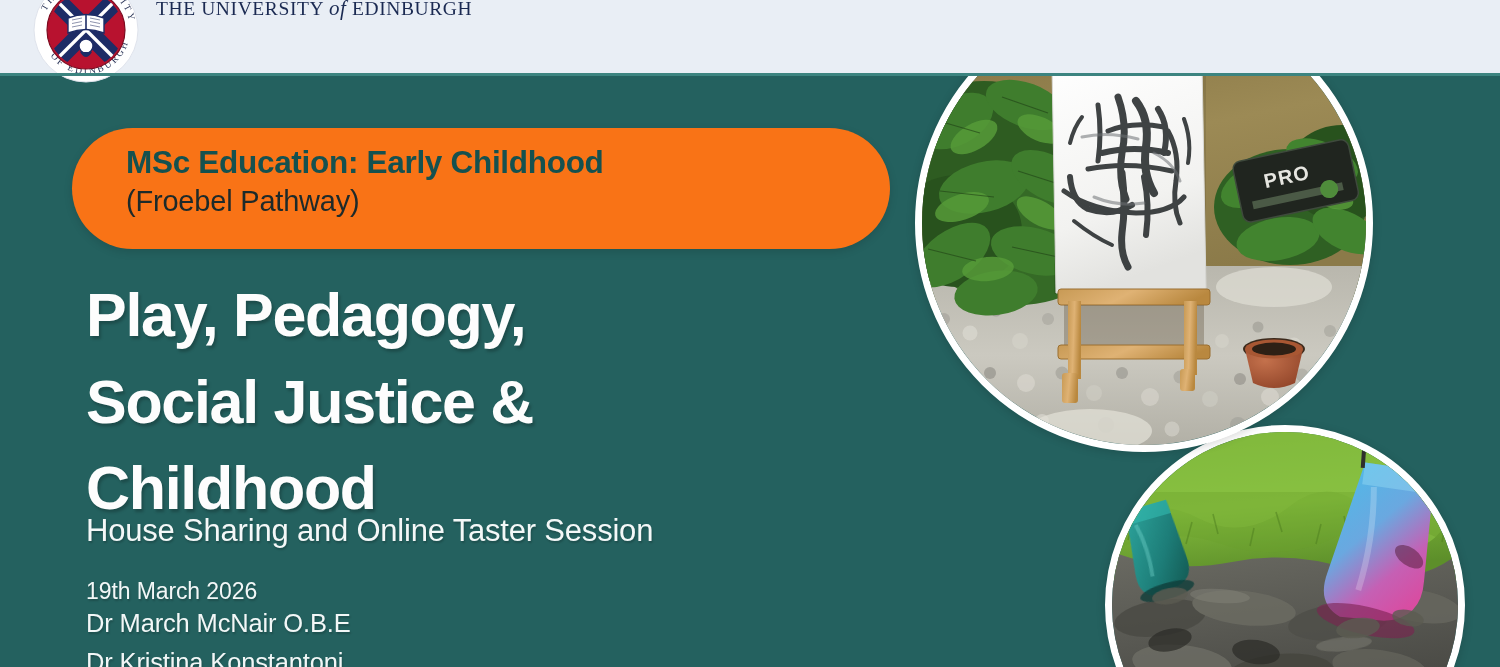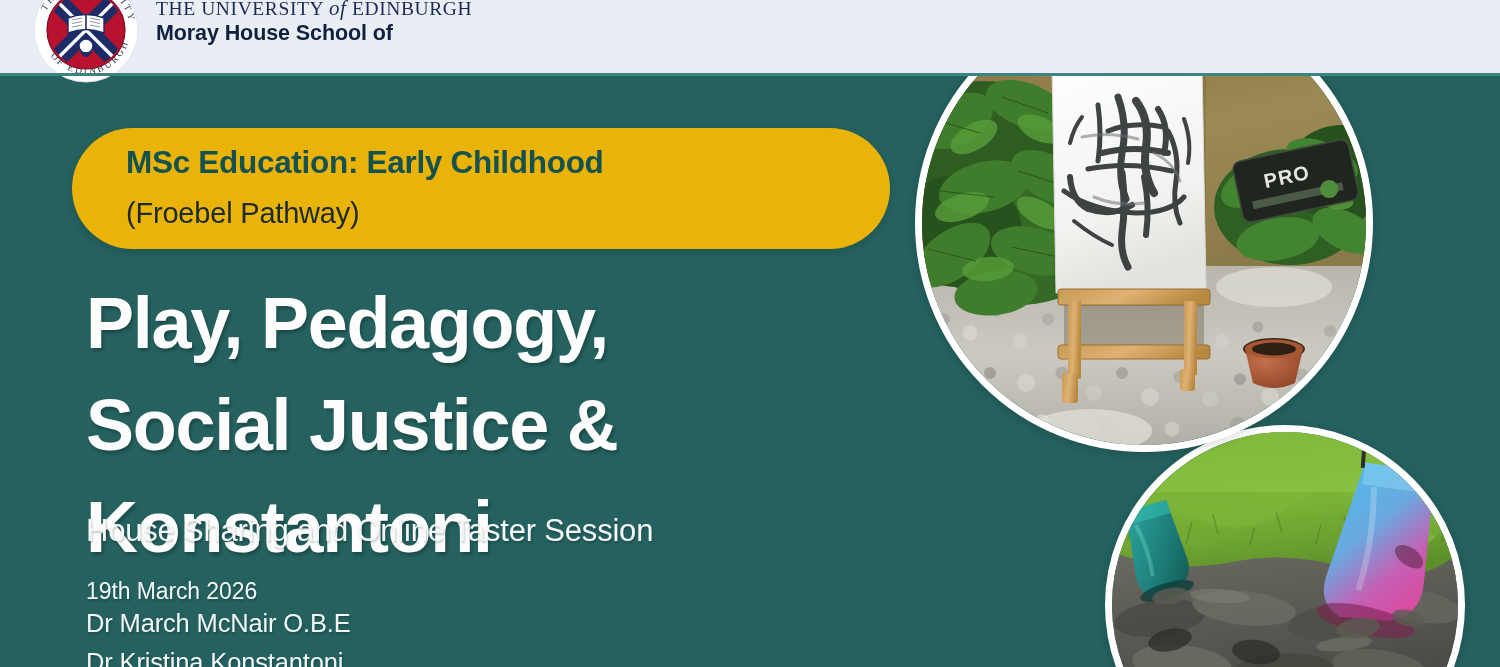--- a/index.html
+++ b/index.html
@@ -90,21 +90,21 @@
     height: 591px;
     z-index: 20;
   }
 
   .pill {
     position: absolute;
     left: 72px;
     top: 52px;
     width: 818px;
     height: 121px;
-    background: #eab308;
+    background: #f97316;
     border-radius: 61px;
     box-shadow: 0 3px 9px rgba(0,0,0,0.13);
   }
   .pill-inner {
     position: absolute;
     left: 54px;
     top: 15px;
     right: 30px;
   }
   .pill-title {
@@ -114,31 +114,31 @@
     letter-spacing: -0.3px;
     line-height: 1.24;
     white-space: nowrap;
   }
   .pill-subtitle {
     font-size: 29px;
     font-weight: 400;
     color: #1d2a2a;
     letter-spacing: -0.2px;
     line-height: 1.24;
-    margin-top: 14px;
+    margin-top: 2px;
     white-space: nowrap;
   }
 
   .headline {
     position: absolute;
     left: 86px;
     top: 196px;
     width: 800px;
     color: #fdfdfd;
-    font-size: 72px;
+    font-size: 61px;
     font-weight: 700;
     line-height: 1.42;
     letter-spacing: -1.3px;
     text-shadow: 2px 3px 3px rgba(0,0,0,0.22);
   }
   .headline div { white-space: nowrap; }
 
   .subhead {
     position: absolute;
     left: 86px;
@@ -264,39 +264,38 @@
           </g>
         </svg>
       </div>
 
       <div class="brand-text">
         <div class="brand-line-top">
           <span>THE UNIVERSITY</span>
           <em>of</em>
           <span>EDINBURGH</span>
         </div>
-        <div class="brand-line-main">Moray House School of</div>
       </div>
 
     </div>
   </div>
 
   <div class="content">
 
     <div class="pill">
       <div class="pill-inner">
         <div class="pill-title">MSc Education: Early Childhood</div>
         <div class="pill-subtitle">(Froebel Pathway)</div>
       </div>
     </div>
 
     <div class="headline">
       <div>Play, Pedagogy,</div>
       <div>Social Justice &amp;</div>
-      <div>Konstantoni</div>
+      <div>Childhood</div>
     </div>
 
     <div class="subhead">House Sharing and Online Taster Session</div>
 
     <div class="date">19th March 2026</div>
 
     <div class="presenters">
       <div>Dr March McNair O.B.E</div>
       <div>Dr Kristina Konstantoni</div>
     </div>

